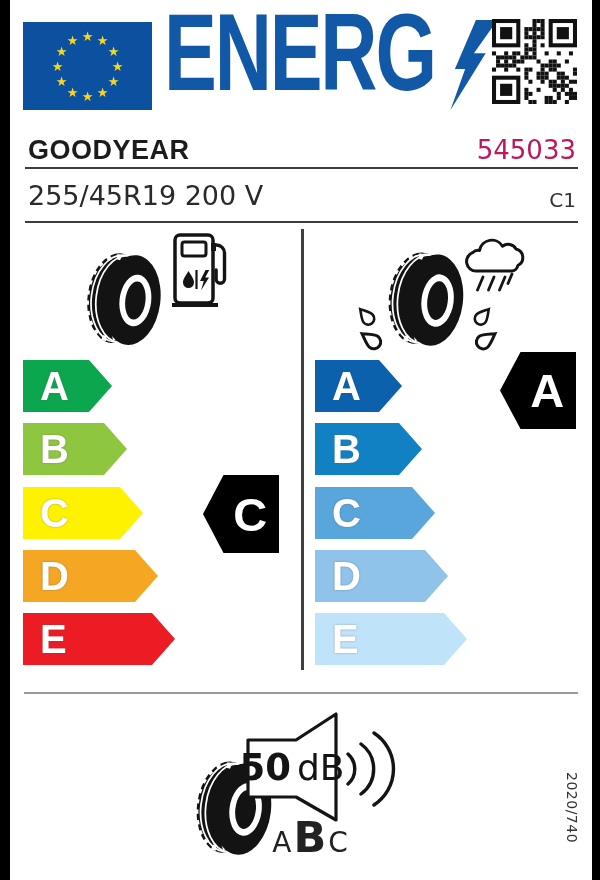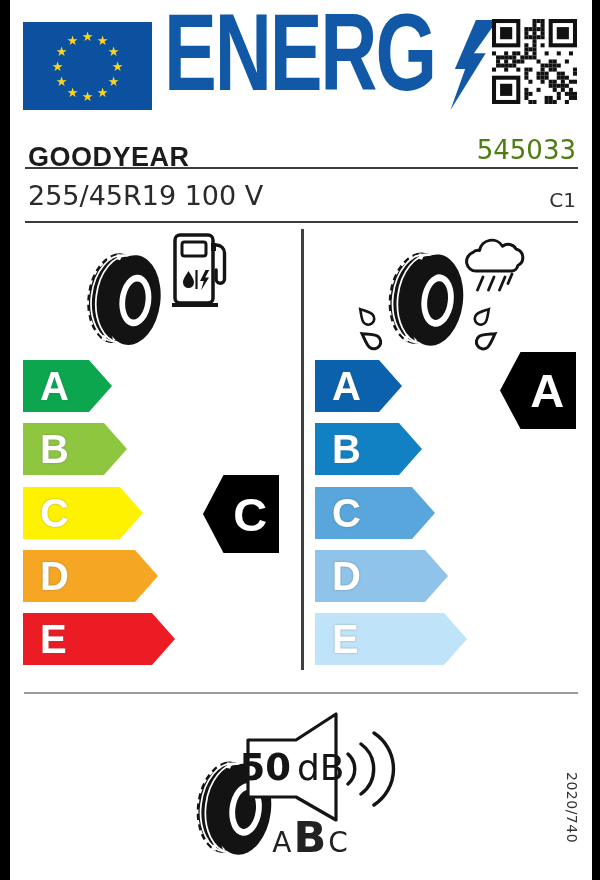--- a/index.html
+++ b/index.html
@@ -15,23 +15,23 @@
   .flag{position:absolute;left:23px;top:22px;width:129px;height:88px;}
   .energ{
     position:absolute;left:164px;top:-3px;font-family:"Liberation Sans",sans-serif;
     font-size:110px;line-height:1;font-weight:900;letter-spacing:-3px;color:#1159a6;
     transform:scaleX(.72);transform-origin:left top;white-space:nowrap;
   }
   .bolt{position:absolute;left:446px;top:20px;width:52px;height:90px;}
   .qr{position:absolute;left:492px;top:19px;width:85px;height:85px;}
 
   
-  .brand-name{position:absolute;left:28px;top:142px;font-family:"Liberation Sans",sans-serif;
+  .brand-name{position:absolute;left:28px;top:135px;font-family:"Liberation Sans",sans-serif;
     font-size:27px;font-weight:700;letter-spacing:.5px;color:#1c1c1c;}
-  .article{position:absolute;right:24px;top:135px;font-size:26px;font-weight:400;color:#4d7c0f;}
+  .article{position:absolute;right:24px;top:135px;font-size:26px;font-weight:400;color:#be185d;}
   .rule{position:absolute;left:25px;width:553px;height:2px;background:#3c3c3c;}
   .rule.r1{top:167px;}
   .rule.r2{top:221px;}
   .size-row{position:absolute;left:28px;top:180px;font-size:27px;font-weight:400;color:#2a2a2a;}
   .tyre-class{position:absolute;right:24px;top:188px;font-size:20px;color:#333;}
 
   
   .divider{position:absolute;left:301px;top:229px;width:3px;height:441px;background:#3f3f3f;}
   .separator{position:absolute;left:24px;top:692px;width:554px;height:2px;background:#9b9b9b;}
 
@@ -259,21 +259,21 @@
       <rect x="60" y="4" width="20" height="20" fill="#fff"></rect>
       <rect x="64" y="8" width="12" height="12" fill="#111"></rect>
       <rect x="0" y="56" width="28" height="28" fill="#111"></rect>
       <rect x="4" y="60" width="20" height="20" fill="#fff"></rect>
       <rect x="8" y="64" width="12" height="12" fill="#111"></rect>
     </svg>
 
   <div class="brand-name">GOODYEAR</div>
   <div class="article">545033</div>
   <div class="rule r1"></div>
-  <div class="size-row">255/45R19 100 V</div>
+  <div class="size-row">255/45R19 200 V</div>
   <div class="tyre-class">C1</div>
   <div class="rule r2"></div>
 
   <svg width="0" height="0" style="position:absolute" aria-hidden="true">
     <defs>
       <g id="tyre-shape">
         <g transform="rotate(7 40 50)">
           <ellipse cx="33" cy="50" rx="30" ry="47" fill="#131313"></ellipse>
           <ellipse cx="28" cy="50" rx="26" ry="43" fill="none" stroke="#fff" stroke-width="5.5" stroke-dasharray="4.5 6.5"></ellipse>
           <ellipse cx="36" cy="50" rx="29" ry="45.5" fill="none" stroke="#fff" stroke-width="1.8"></ellipse>

